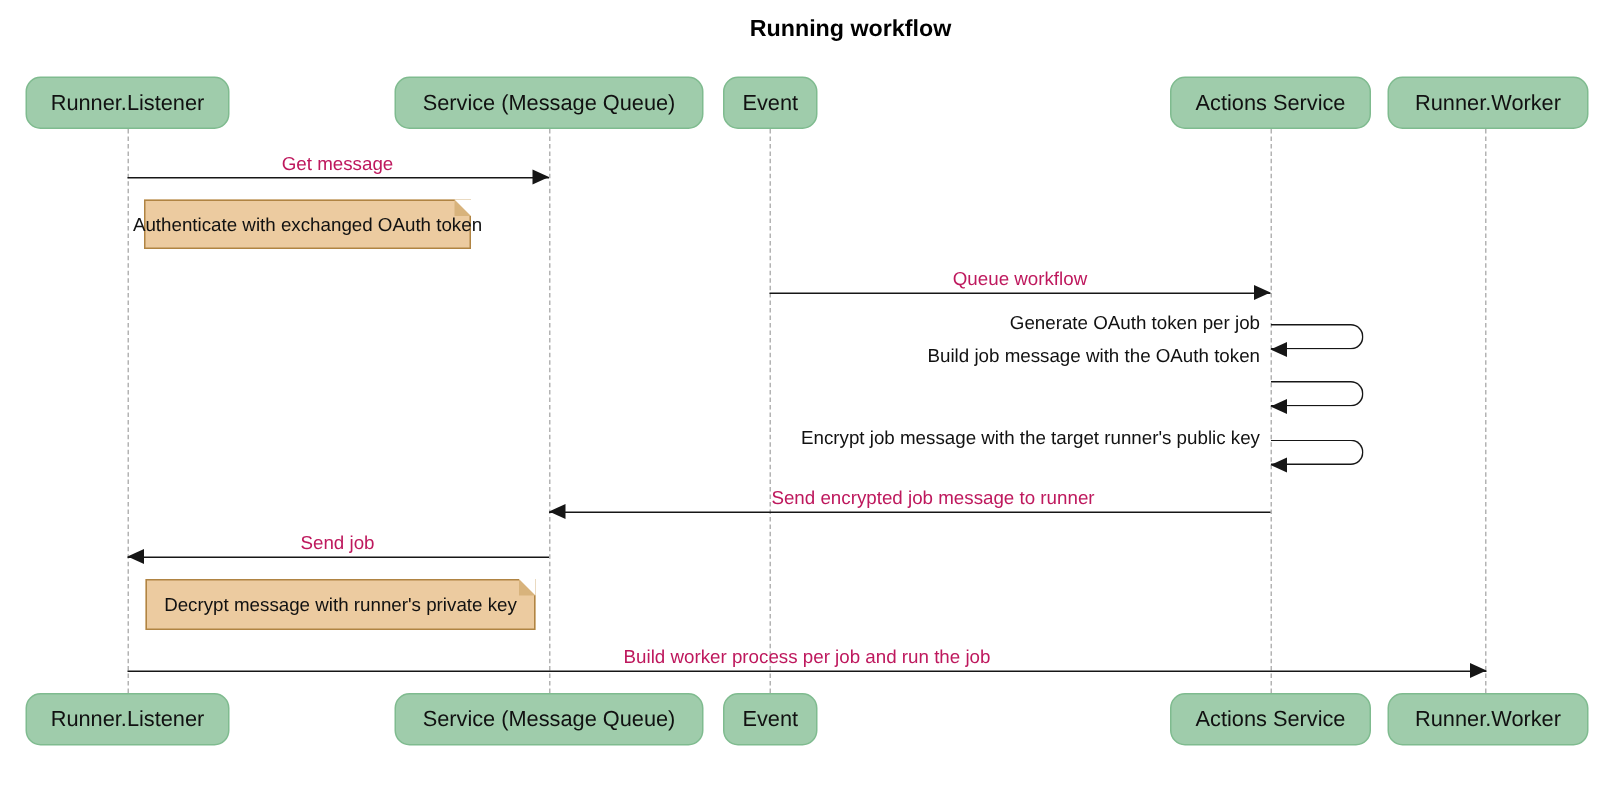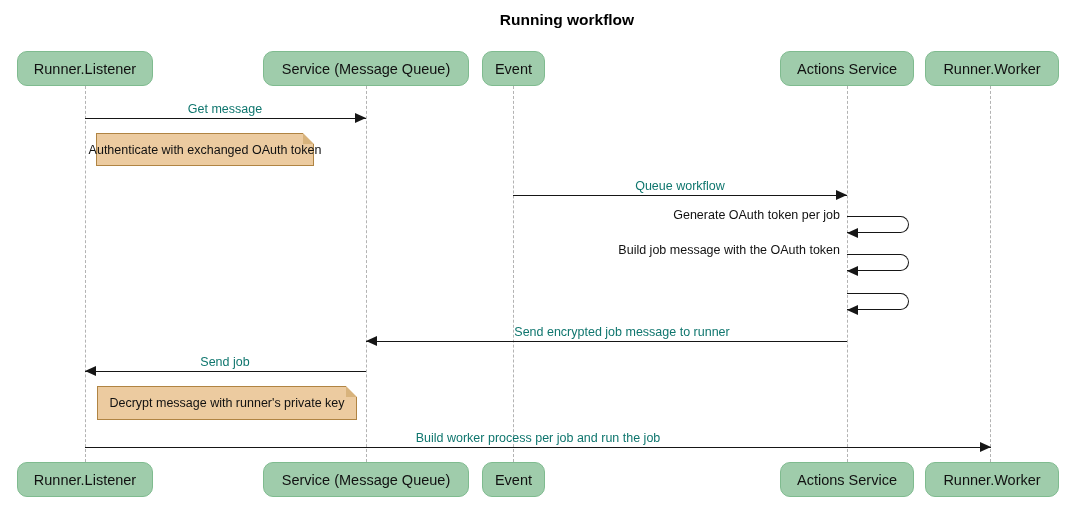--- a/index.html
+++ b/index.html
@@ -39,21 +39,21 @@
     border-top:5px solid transparent;border-bottom:5px solid transparent;
     border-left:11px solid var(--arrow);
   }
   .head-left{
     position:absolute;width:0;height:0;
     border-top:5px solid transparent;border-bottom:5px solid transparent;
     border-right:11px solid var(--arrow);
   }
   .msg-label{
     position:absolute;transform:translateX(-50%);
-    font-size:12.5px;white-space:nowrap;color:#0f766e;
+    font-size:12.5px;white-space:nowrap;color:#be185d;
   }
   .loop-label{
     position:absolute;font-size:12.5px;white-space:nowrap;color:#111;
     text-align:center;
   }
   .self-loop{
     position:absolute;left:847px;width:62px;height:17px;box-sizing:border-box;
     border:1px solid var(--arrow);border-left:none;
     border-radius:0 9px 9px 0;
   }
@@ -97,24 +97,25 @@
   </div>
 
   <div class="msg-label" style="left:680px;top:179px">Queue workflow</div>
   <div class="msg-line" style="left:513px;top:195px;width:334px"></div>
   <div class="head-right" style="left:836px;top:190px"></div>
 
   <div class="loop-label" style="right:232px;top:208px">Generate OAuth token per job</div>
   <div class="self-loop" style="top:216px"></div>
   <div class="head-left" style="left:847px;top:228px"></div>
 
-  <div class="loop-label" style="right:232px;top:243px">Build job message with the OAuth token</div>
+  <div class="loop-label" style="right:232px;top:230px">Build job message with the OAuth token</div>
   <div class="self-loop" style="top:254px"></div>
   <div class="head-left" style="left:847px;top:266px"></div>
 
+  <div class="loop-label" style="right:232px;top:285px">Encrypt job message with the target runner's public key</div>
   <div class="self-loop" style="top:293px"></div>
   <div class="head-left" style="left:847px;top:305px"></div>
 
   <div class="msg-label" style="left:622px;top:325px">Send encrypted job message to runner</div>
   <div class="msg-line" style="left:366px;top:341px;width:481px"></div>
   <div class="head-left" style="left:366px;top:336px"></div>
 
   <div class="msg-label" style="left:225px;top:355px">Send job</div>
   <div class="msg-line" style="left:85px;top:371px;width:281px"></div>
   <div class="head-left" style="left:85px;top:366px"></div>

